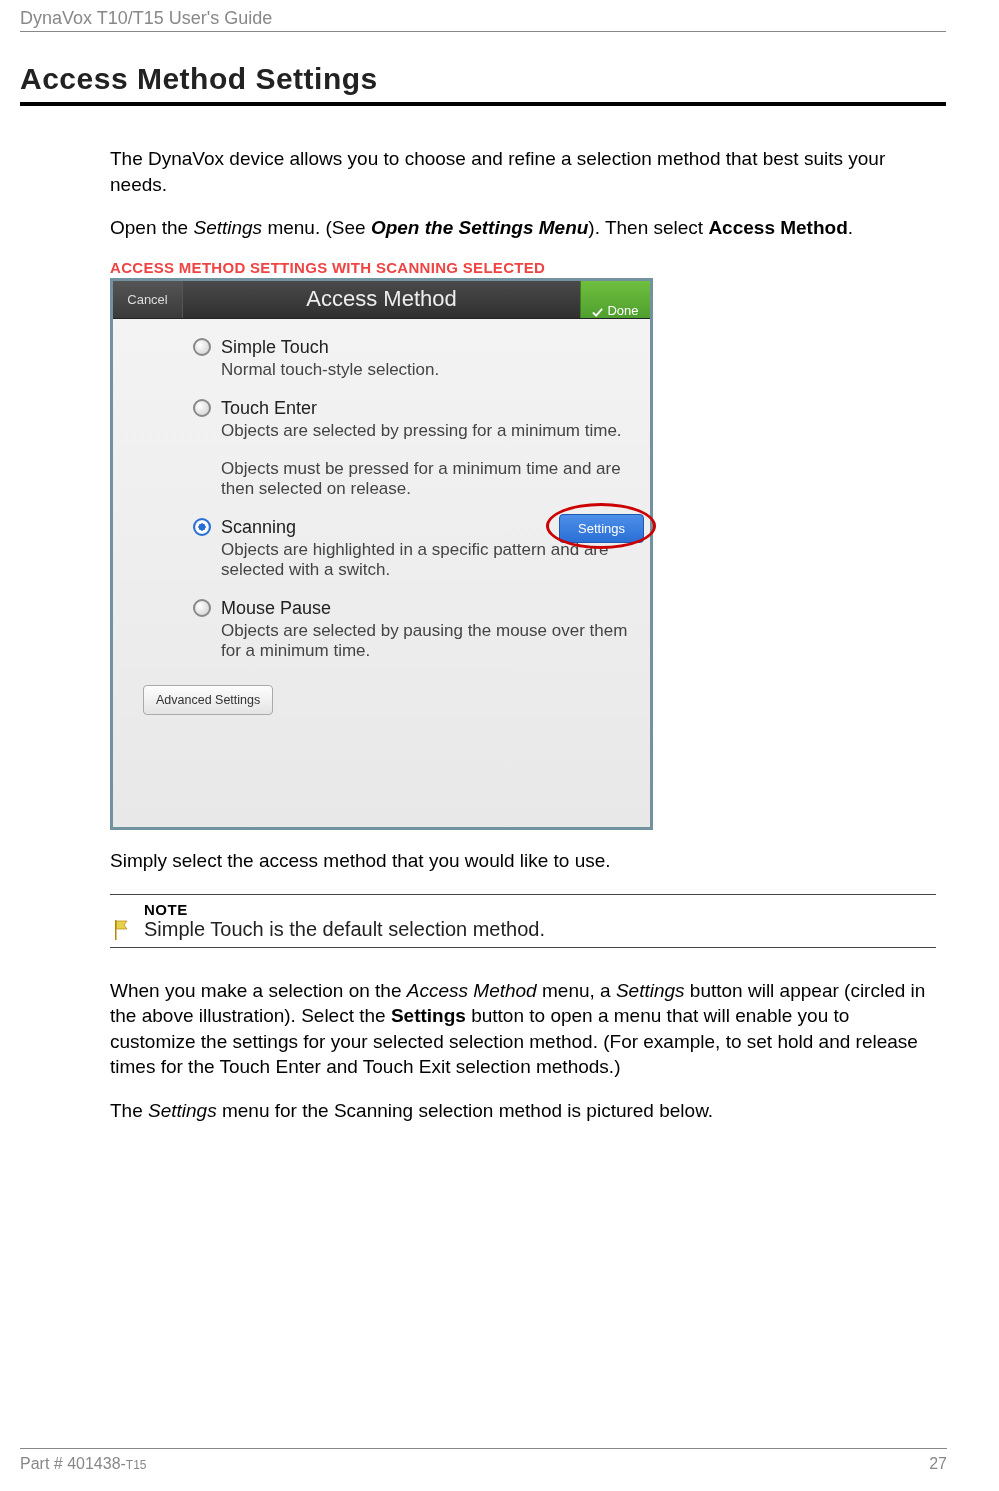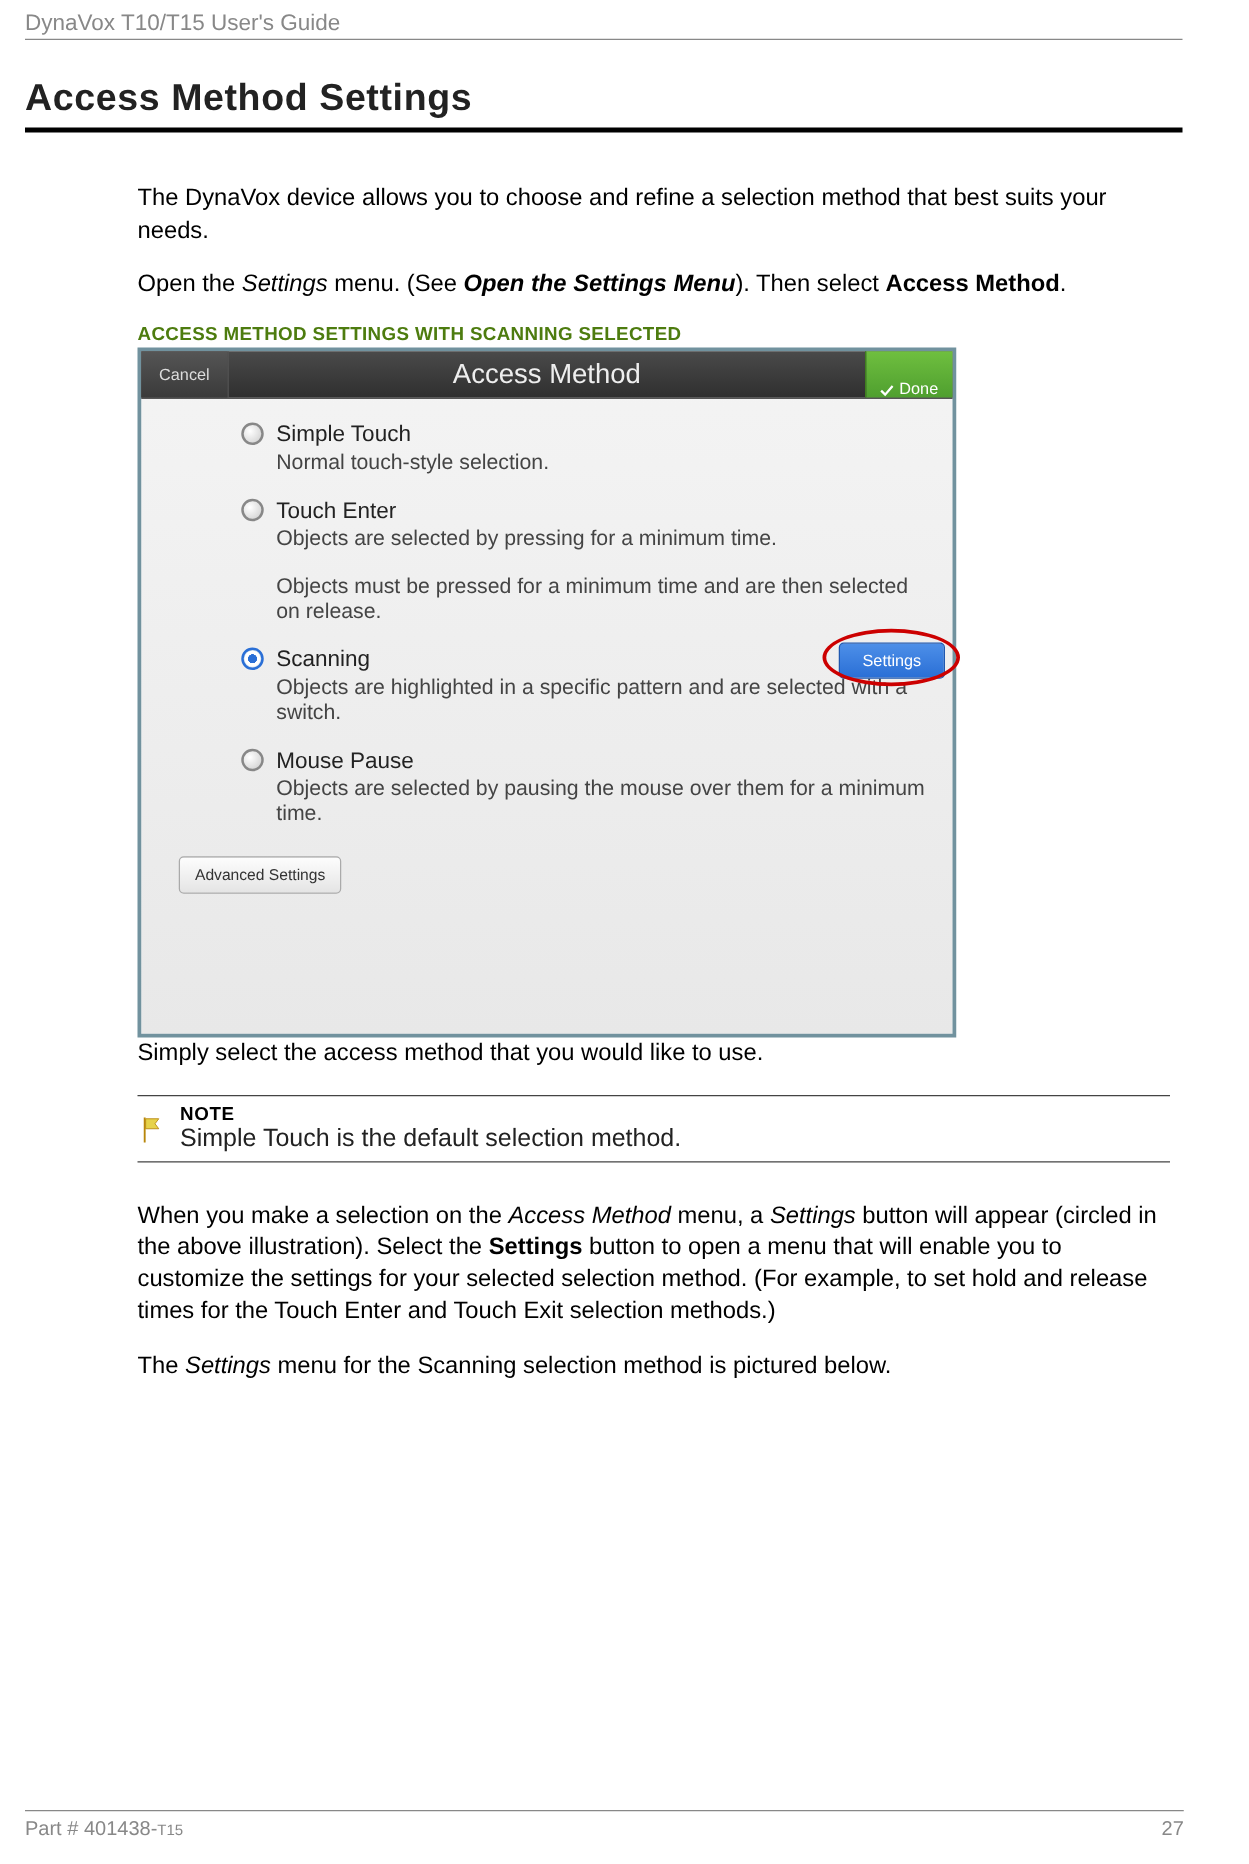--- a/index.html
+++ b/index.html
@@ -38,29 +38,30 @@
     }
     .para {
       font-size: 19px;
       line-height: 1.35;
       margin-bottom: 18px;
     }
     .caption {
       font-family: Arial, sans-serif;
       font-weight: 900;
       font-size: 15px;
-      color: #4d7c0f;
+      color: #ef4444;
       font-variant: small-caps;
       letter-spacing: 0.3px;
       margin-bottom: 2px;
     }
     .screenshot {
-      width: 655px;
+      width: 543px;
       border: 3px solid #71929e;
       background: linear-gradient(#f4f4f4, #e8e8e8);
+      margin-bottom: 18px;
     }
     .ss-header {
       display: flex;
       align-items: stretch;
       height: 38px;
       background: linear-gradient(#4a4a4a, #2f2f2f);
       border-bottom: 1px solid #222;
     }
     .ss-cancel {
       width: 70px;
@@ -163,21 +164,21 @@
       margin-top: 6px;
       font-family: "Segoe UI", Arial, sans-serif;
     }
     .ss-bottom-space { height: 110px; }
     .note-block {
       border-top: 1px solid #444;
       border-bottom: 1px solid #444;
       padding: 6px 0 6px 0;
       margin: 20px 0 30px 0;
       display: flex;
-      align-items: center;
+      align-items: flex-end;
       gap: 14px;
     }
     .flag-icon {
       width: 18px; height: 22px;
       flex-shrink: 0;
       margin-left: 2px;
       margin-top: 2px;
     }
     .note-text .note-title {
       font-weight: 900;

